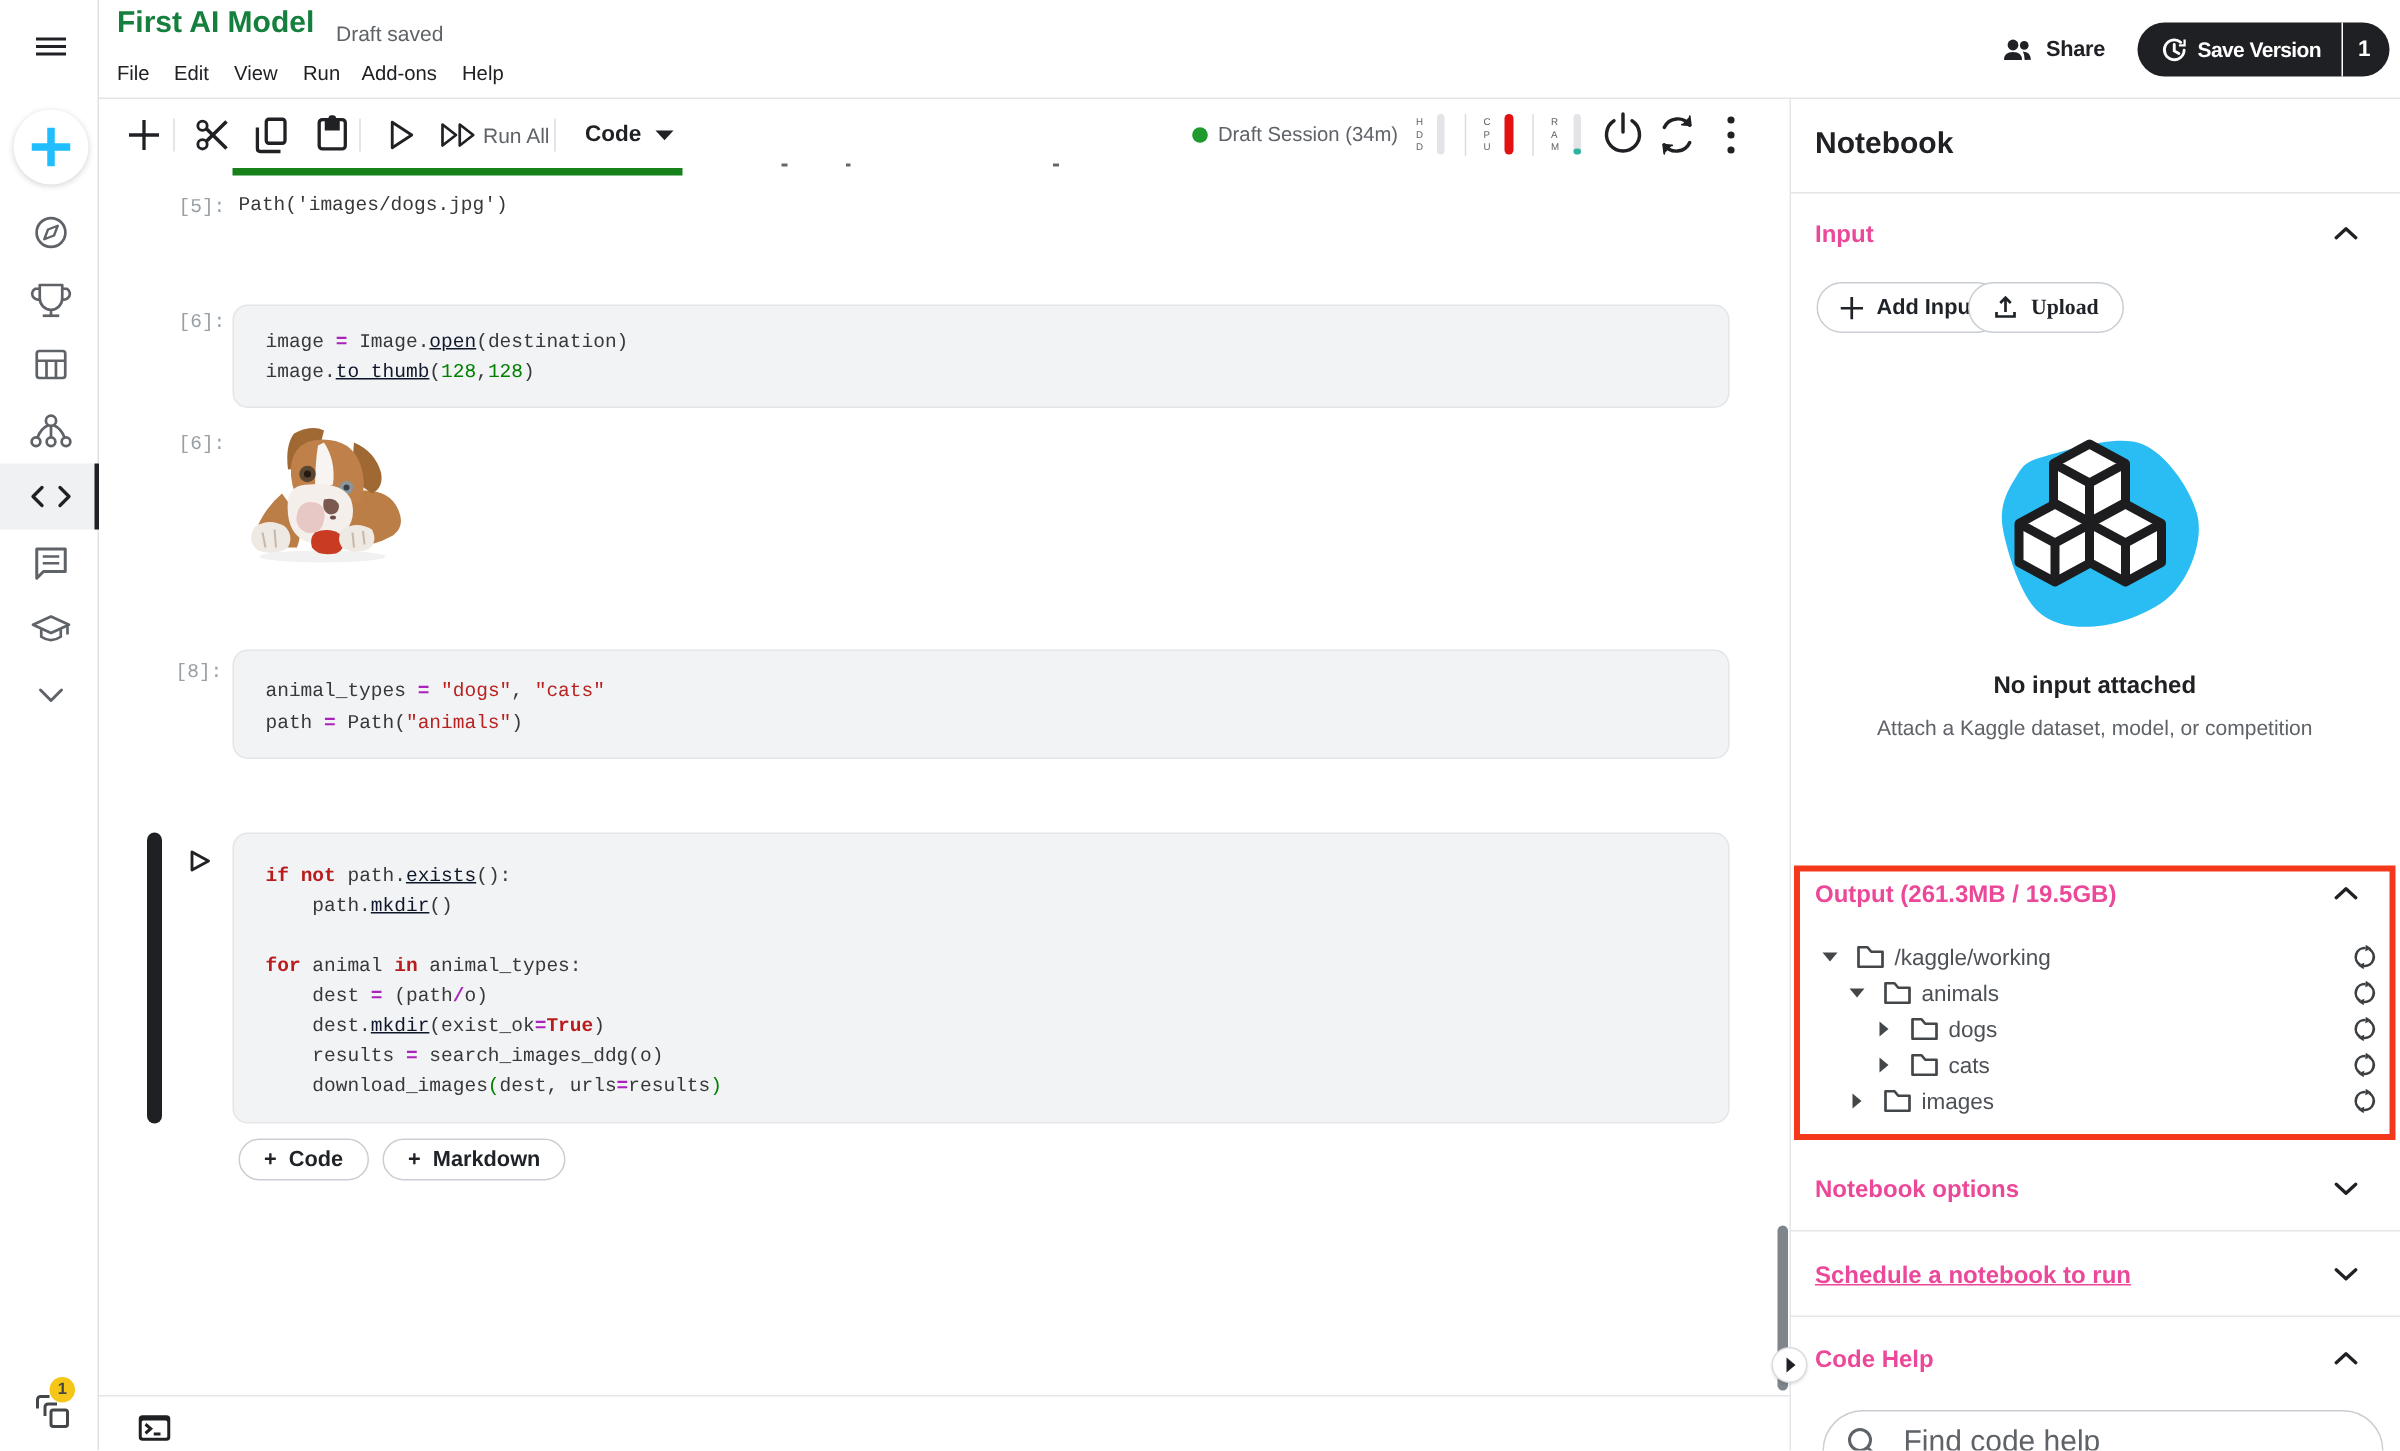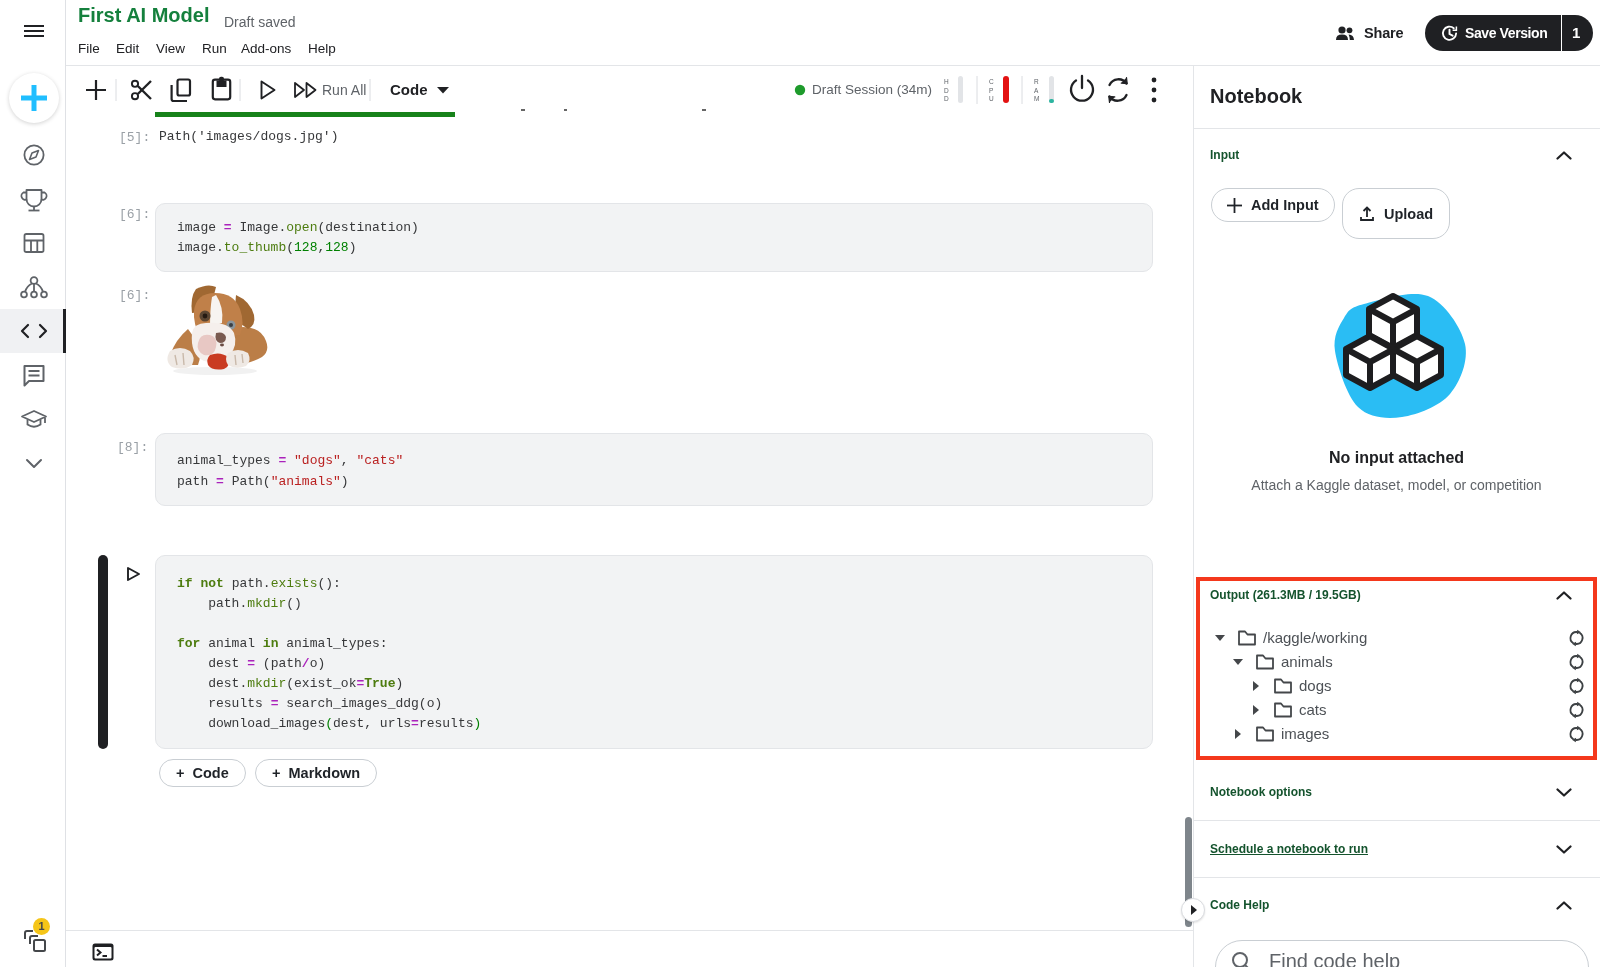--- a/index.html
+++ b/index.html
@@ -3,27 +3,27 @@
 <meta charset="utf-8">
 <style>
   * { margin:0; padding:0; box-sizing:border-box; }
   html,body { width:1600px; height:967px; overflow:hidden; background:#fff;
     font-family:"Liberation Sans", sans-serif; color:#202124; }
   .abs { position:absolute; }
   #page { position:relative; width:1600px; height:967px; }
   .mono { font-family:"Liberation Mono", monospace; font-size:13px; line-height:20px; white-space:pre; color:#37383a; }
   .cell { position:absolute; left:155px; width:998px; background:#f2f3f4; border:1px solid #e3e5e8; border-radius:10px; }
   .lbl { position:absolute; font-family:"Liberation Mono", monospace; font-size:13px; color:#9aa0a6; }
-  .kw { color:#4d7c0f; font-weight:bold; }
-  .fn { color:#4d7c0f; }
+  .kw { color:#b91c1c; font-weight:bold; }
+  .fn { color:#0f172a;text-decoration:underline; }
   .op { color:#aa22bb; font-weight:bold; }
   .st { color:#ba2121; }
   .nm { color:#008000; }
   .pill { display:inline-flex; align-items:center; justify-content:center; border:1px solid #c9ced3; border-radius:17px; background:#fff; font-weight:bold; color:#1f2328; }
-  .sect { font-size:12px; font-weight:bold; color:#14532d; }
+  .sect { font-size:16px; font-weight:bold; color:#ec4899; }
   svg { display:block; }
   #menus span { white-space:nowrap; }
 </style>
 </head>
 <body>
 <div id="page">
 
   <div class="abs" style="left:0;top:0;width:66px;height:967px;background:#fff;border-right:1px solid #dfe1e5;"></div>
   <div class="abs" id="sb-burger" style="left:24px;top:24px;">
     <svg width="20" height="14" viewBox="0 0 20 14">
@@ -273,21 +273,21 @@
       </svg>
     </div>
 
   <div class="abs pill" style="left:1211px;top:188px;height:34px;padding:0 15px;font-size:14.5px;">
     <svg width="15" height="15" viewBox="0 0 15 15" style="margin-right:9px;">
         <g stroke="#1f2328" stroke-width="1.8">
           <line x1="7.5" y1="0" x2="7.5" y2="15"></line>
           <line x1="0" y1="7.5" x2="15" y2="7.5"></line>
         </g>
       </svg>Add Input</div>
-  <div class="abs pill" style="left:1342px;top:188px;height:51px;padding:0 16px;font-size:14.5px;">
+  <div class="abs pill" style="left:1312px;top:188px;height:34px;padding:0 16px;font-size:14.5px;font-family:Liberation Serif, serif;">
     <svg width="16" height="16" viewBox="0 0 16 16" style="margin-right:9px;">
         <g stroke="#1f2328" stroke-width="1.8" fill="none">
           <path d="M8 11 L8 2"></path>
           <path d="M4.5 5 L8 1.5 L11.5 5"></path>
           <path d="M2 11 L2 14 L14 14 L14 11"></path>
         </g>
       </svg>Upload</div>
 
   <div class="abs" id="cubes" style="left:1330px;top:288px;">
     <svg width="140" height="132" viewBox="0 0 140 132">

